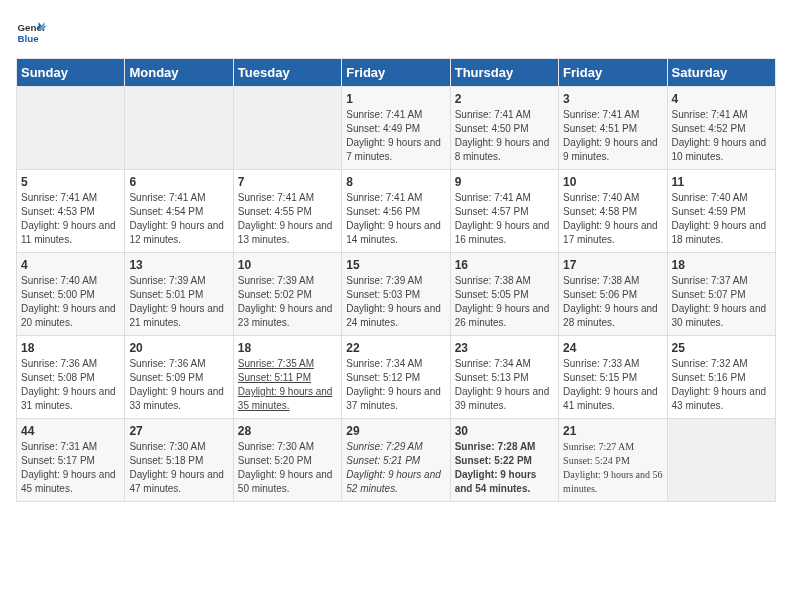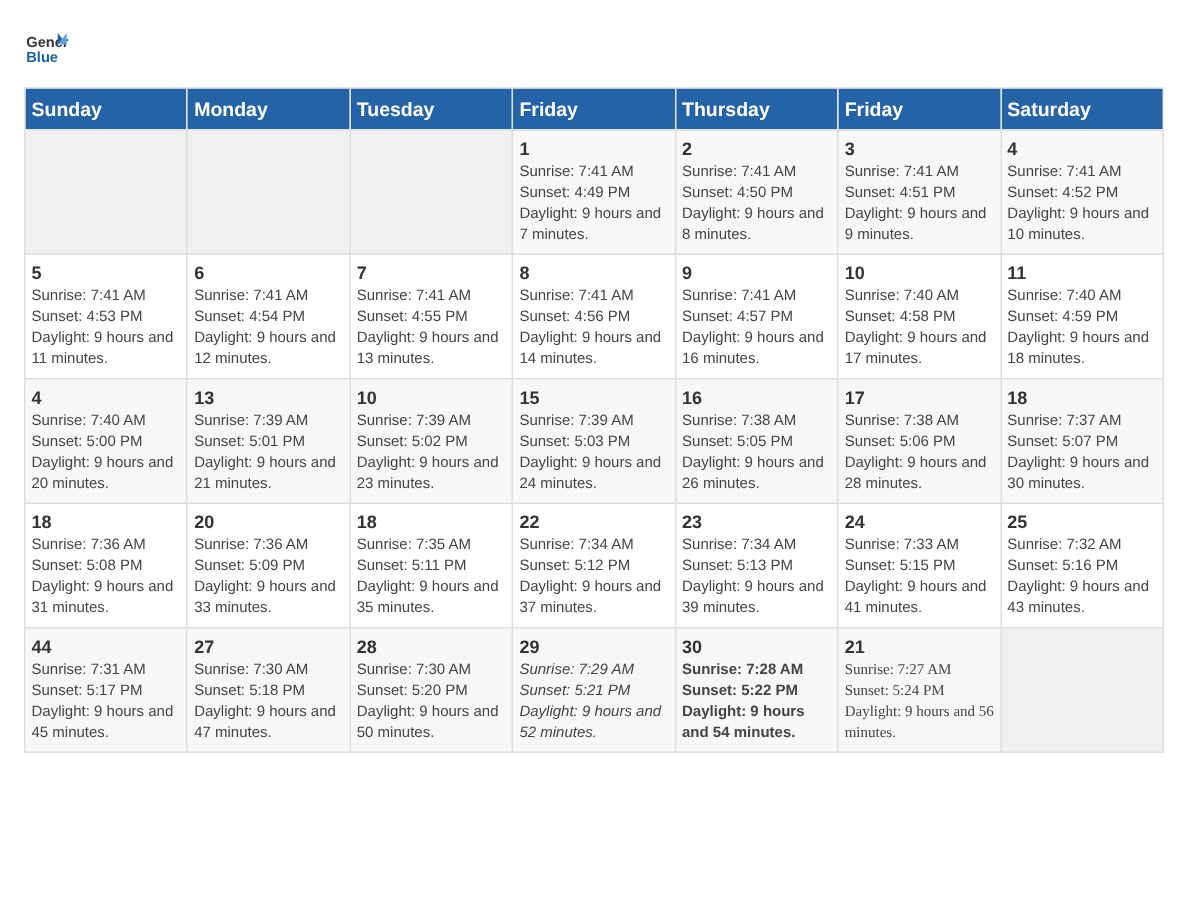--- a/index.html
+++ b/index.html
@@ -237,21 +237,21 @@
 Daylight: 9 hours and 31 minutes.</div>
         </td>
         <td>
           <div class="day-number">20</div>
           <div class="day-info" style="white-space: pre-line;">Sunrise: 7:36 AM
 Sunset: 5:09 PM
 Daylight: 9 hours and 33 minutes.</div>
         </td>
         <td>
           <div class="day-number">18</div>
-          <div class="day-info" style="white-space: pre-line;">Sunrise: 7:35 AM
+          <div class="day-info" style="white-space: pre-line; text-decoration: underline;">Sunrise: 7:35 AM
 Sunset: 5:11 PM
 Daylight: 9 hours and 35 minutes.</div>
         </td>
         <td>
           <div class="day-number">22</div>
           <div class="day-info" style="white-space: pre-line;">Sunrise: 7:34 AM
 Sunset: 5:12 PM
 Daylight: 9 hours and 37 minutes.</div>
         </td>
         <td>

